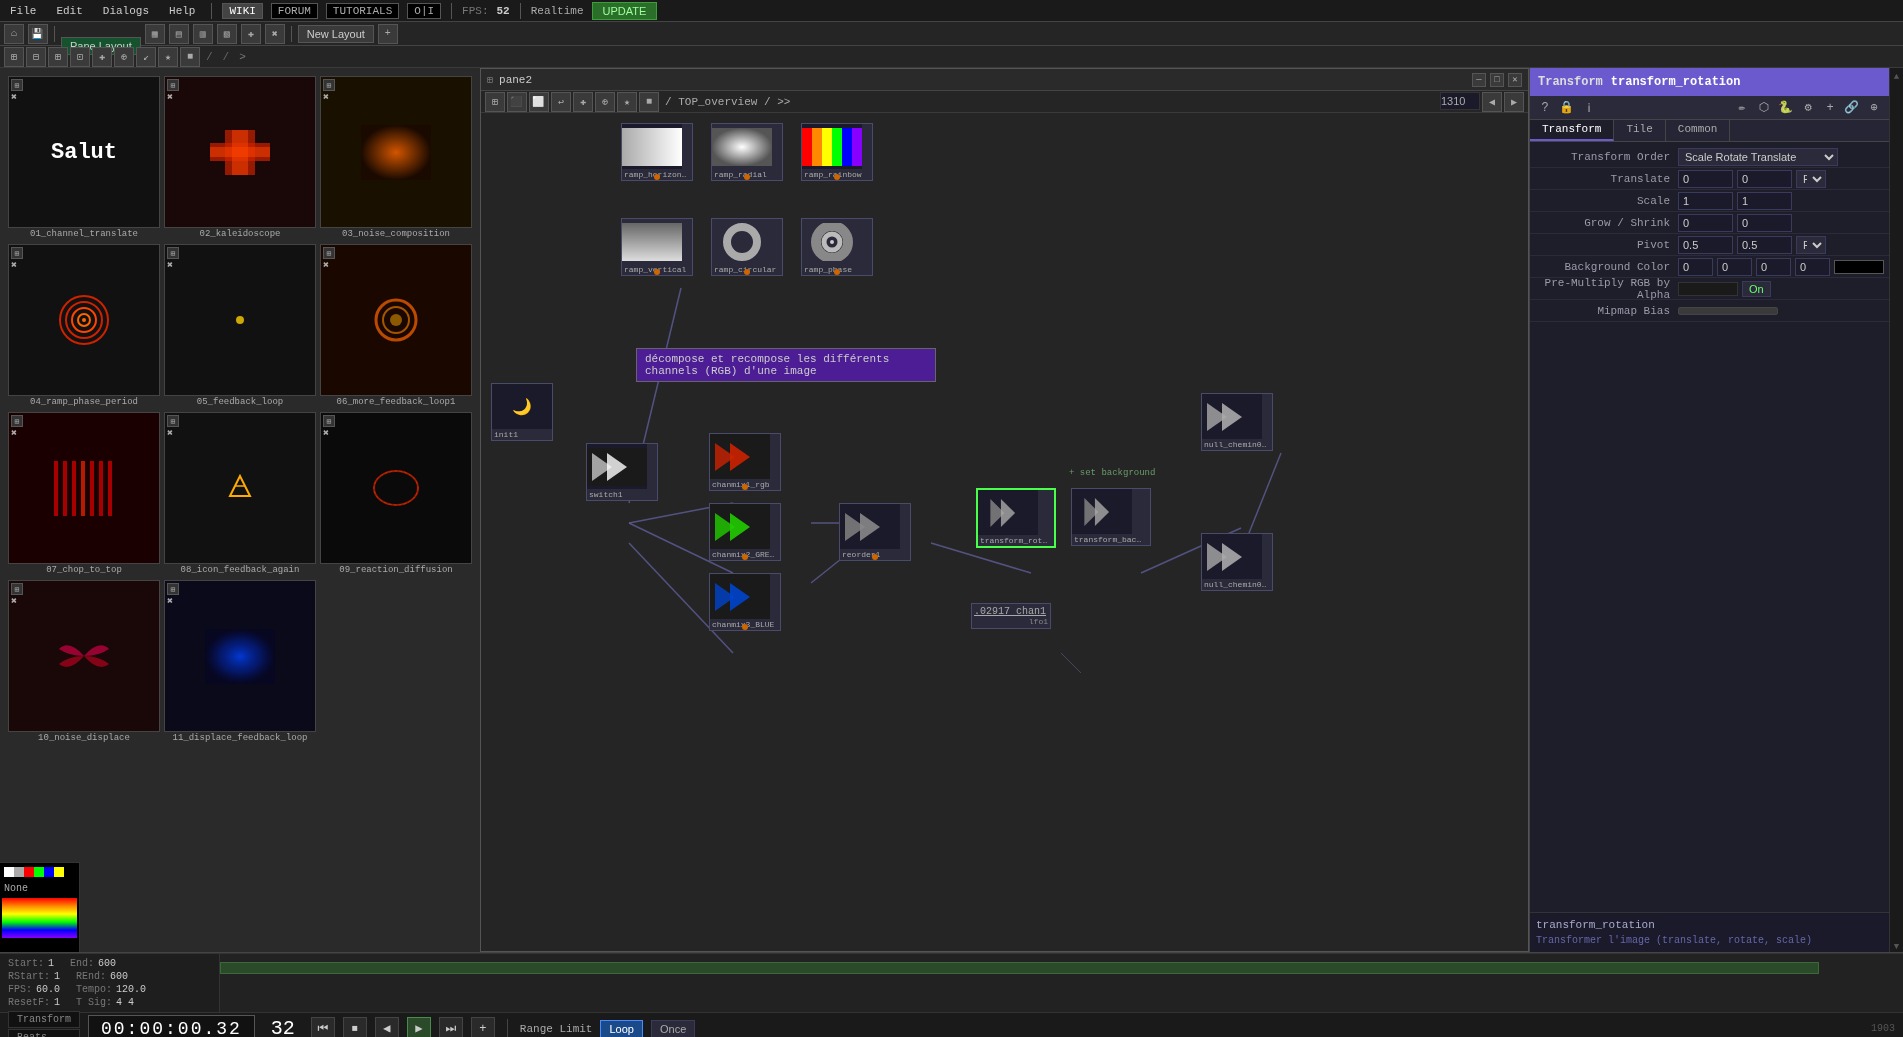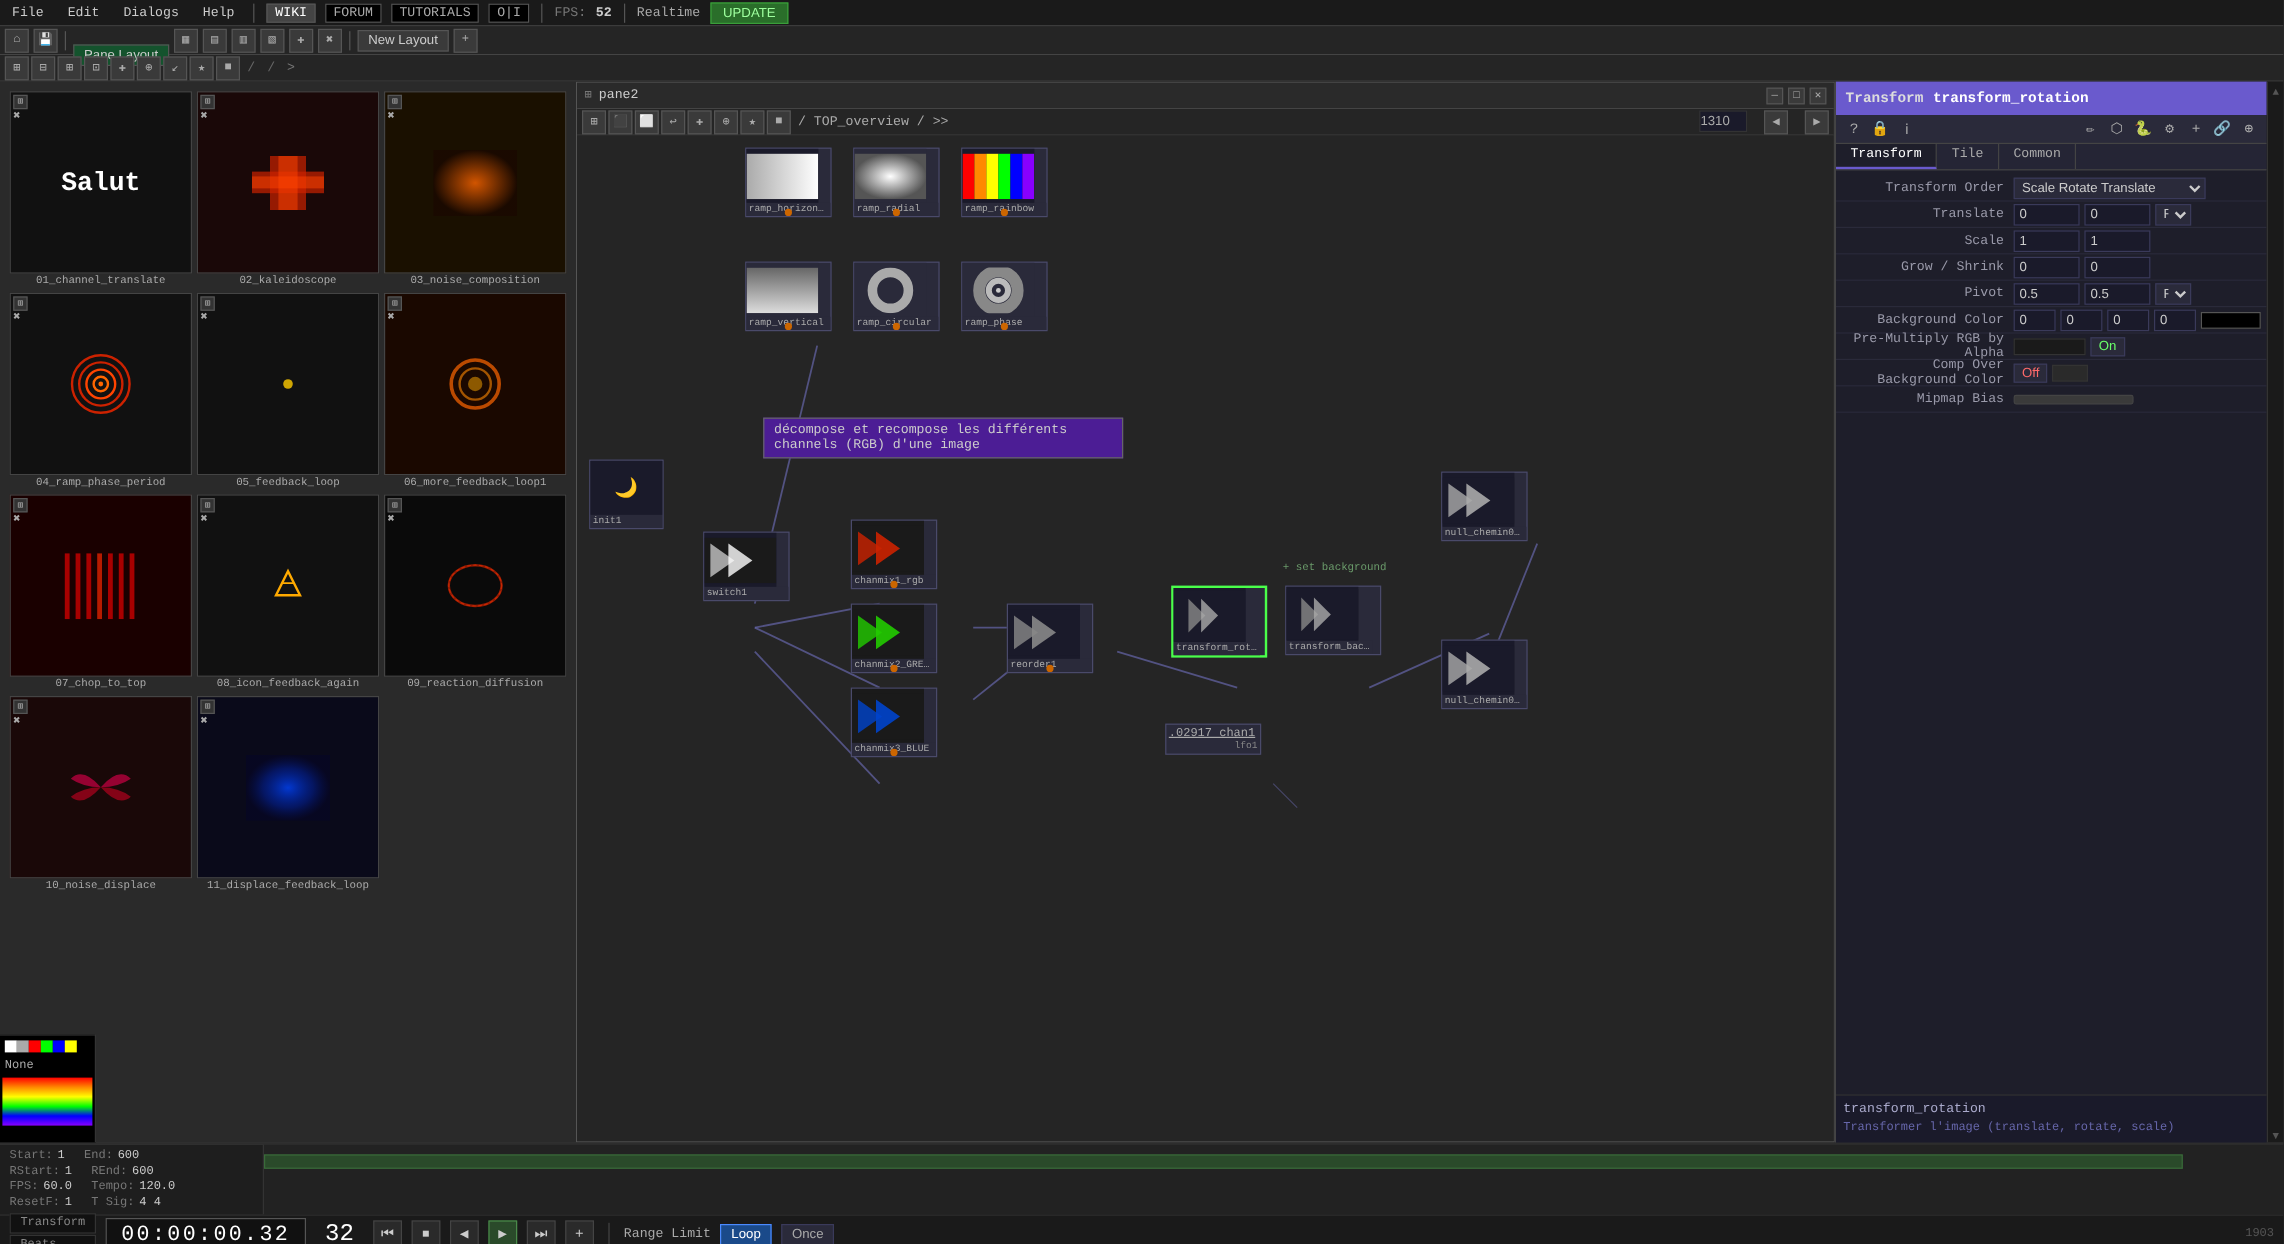--- a/index.html
+++ b/index.html
@@ -795,21 +795,21 @@
       <div class="pane2-toolbar">
         <div class="icon-btn">⊞</div>
         <div class="icon-btn">⬛</div>
         <div class="icon-btn">⬜</div>
         <div class="icon-btn">↩</div>
         <div class="icon-btn">✚</div>
         <div class="icon-btn">⊕</div>
         <div class="icon-btn">★</div>
         <div class="icon-btn">■</div>
         <span class="breadcrumb">/ TOP_overview / &gt;&gt;</span>
-        <div style="margin-left:auto;display:flex;gap:14px;">
+        <div style="margin-left:auto;display:flex;gap:2px;">
           <input type="text" style="background: rgb(26, 26, 42); border: 1px solid rgb(51, 51, 51); color: rgb(170, 170, 170); width: 40px; height: 18px; font-size: 11px;" value="1310">
           <div class="icon-btn">◀</div>
           <div class="icon-btn">▶</div>
         </div>
       </div>
 
       <div class="network-canvas">
 
         <svg class="connections-svg">
 
@@ -1132,27 +1132,20 @@
       </div>
 
       <div class="param-row">
         <div class="param-label">Pre-Multiply RGB by Alpha</div>
         <div class="param-value">
           <div style="width:60px;height:14px;background:#1a1a1a;border:1px solid #333;"></div>
           <button class="param-toggle">On</button>
         </div>
       </div>
 
-      <div class="param-row">
-        <div class="param-label">Comp Over Background Color</div>
-        <div class="param-value">
-          <button class="param-toggle-off">Off</button>
-          <div style="width:30px;height:14px;background:#2a2a2a;border:1px solid #333;"></div>
-        </div>
-      </div>
 
       <div class="param-row">
         <div class="param-label">Mipmap Bias</div>
         <div class="param-value">
           <div style="width:100px;height:8px;background:#3a3a3a;border:1px solid #444;border-radius:2px;"></div>
         </div>
       </div>
 
     </div>
 

